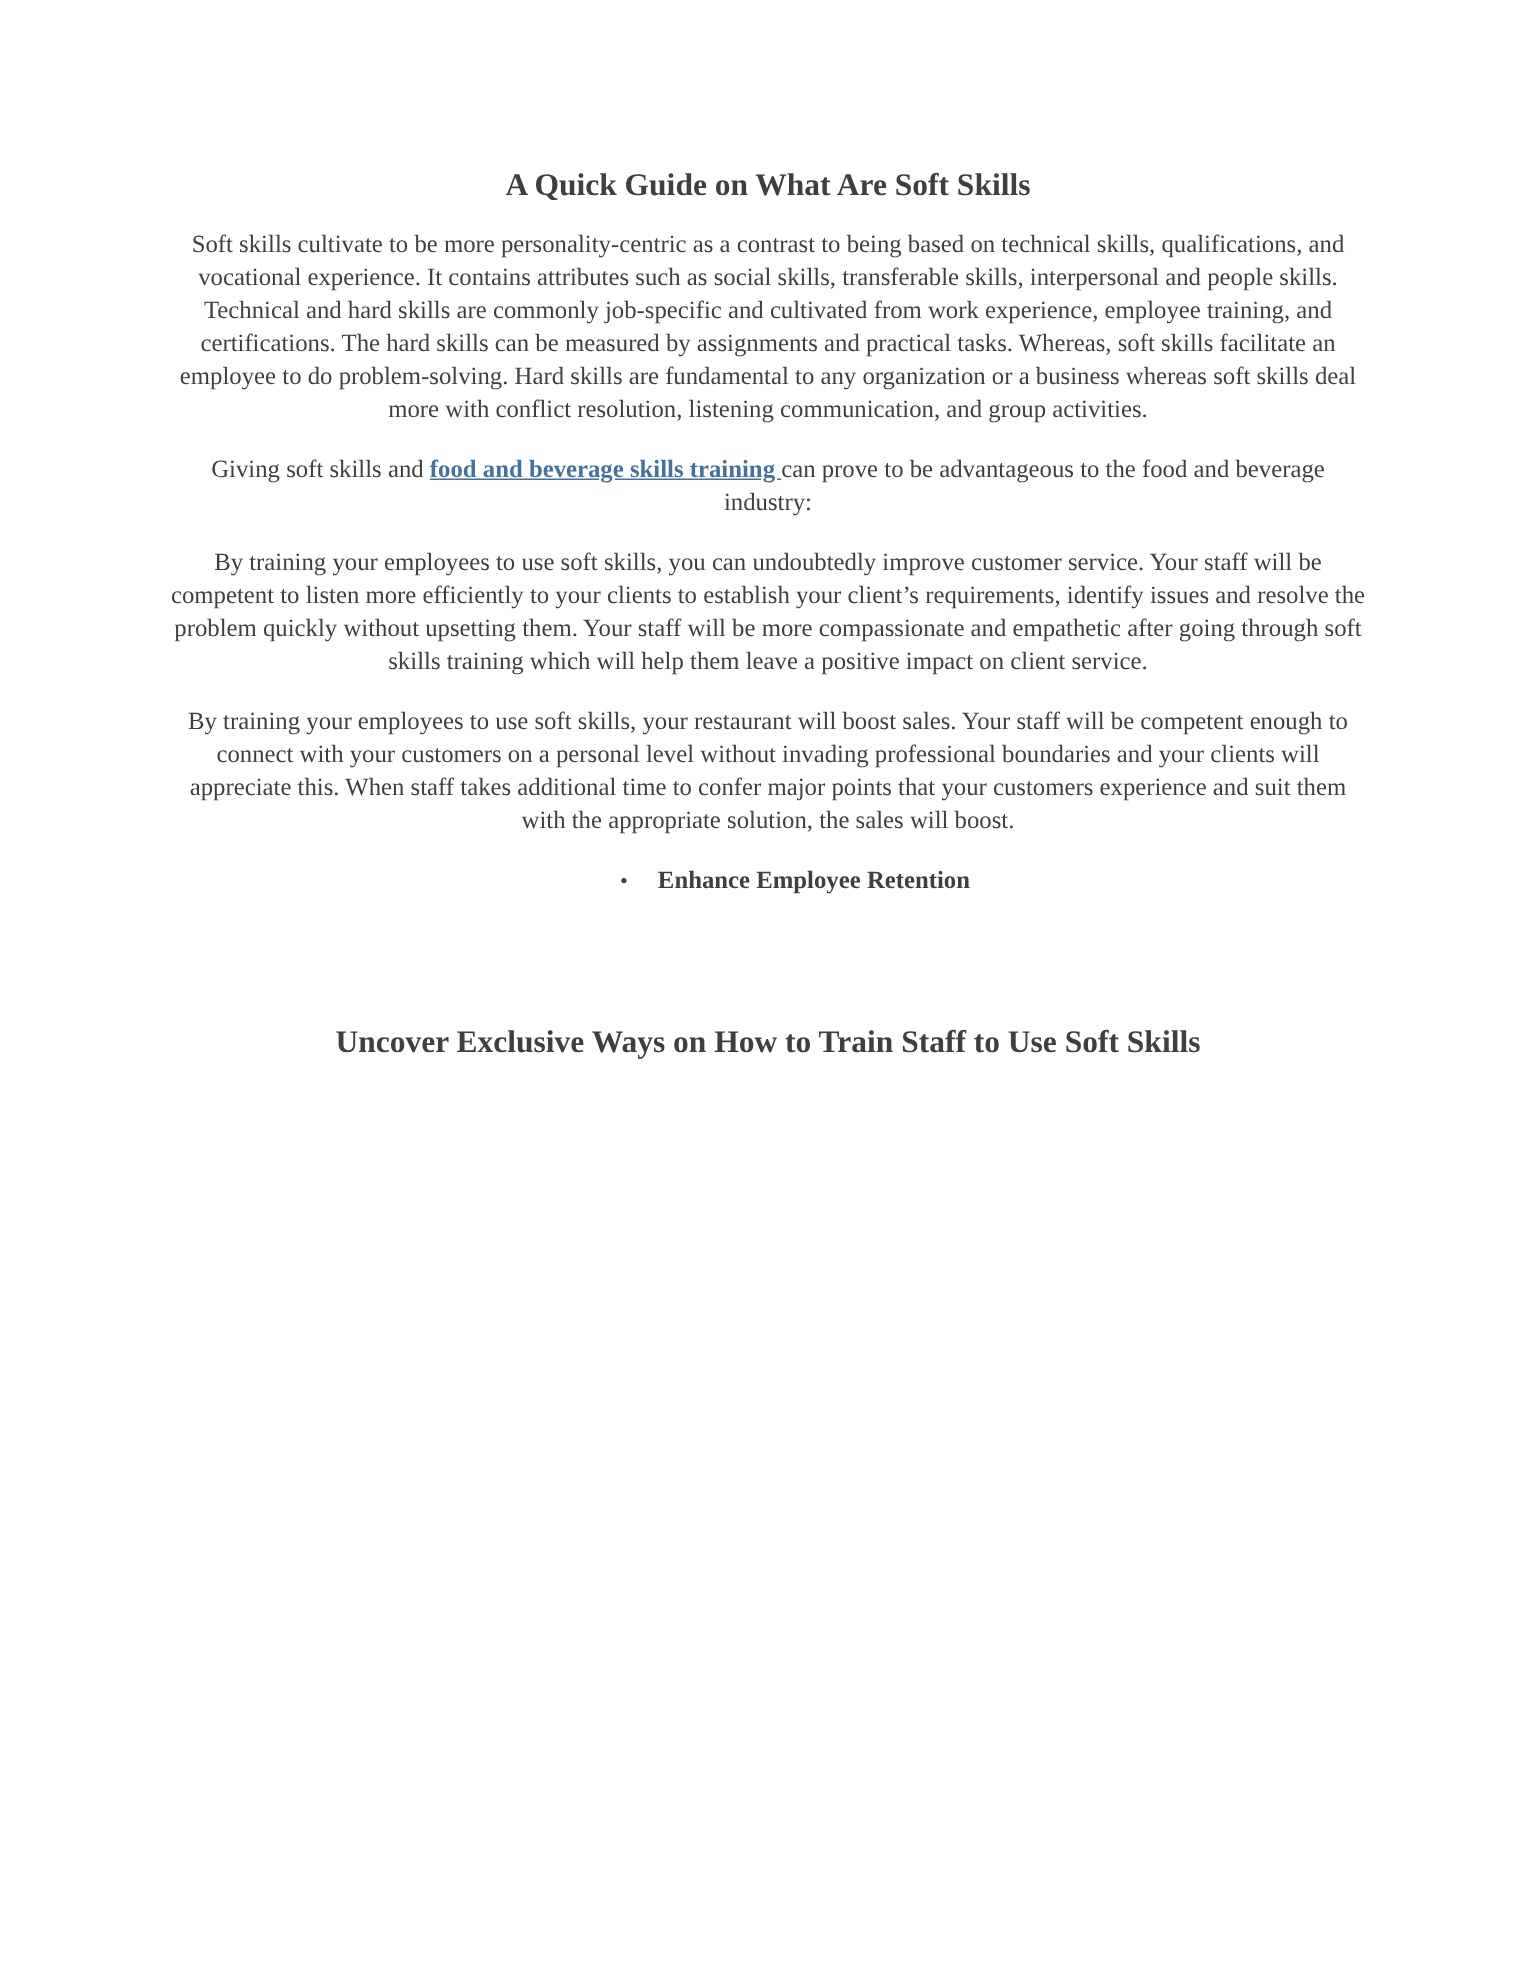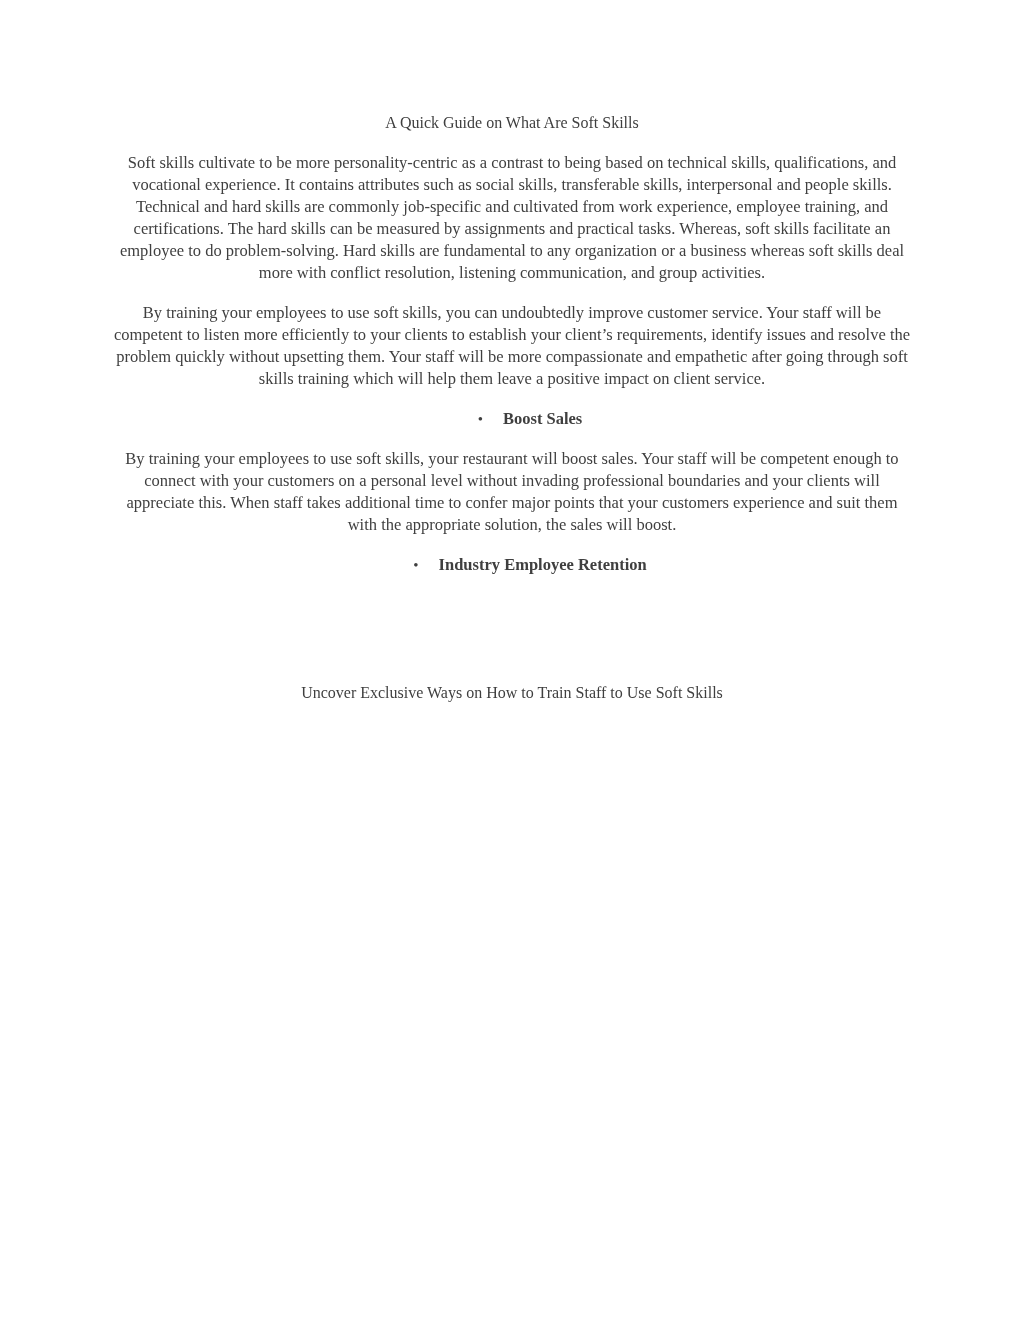--- a/index.html
+++ b/index.html
@@ -18,22 +18,22 @@
   .page{
     width:800px;
     margin:0 auto;
     padding-top:112px;
     font-size:16.5px;
     line-height:22px;
     text-align:center;
   }
   .page > * + *{margin-top:18px;}
   .heading{
-    font-size:16px;
-    font-weight:normal;
+    font-size:21px;
+    font-weight:bold;
     line-height:22px;
     color:var(--text-color);
   }
   .para{
     text-align:center;
   }
   .doc-link{
     color:var(--link-color);
     font-weight:bold;
     text-decoration:underline;
@@ -44,43 +44,41 @@
     left:18px;
     font-weight:bold;
   }
   .bullet-marker{
     display:inline-block;
     margin-right:20px;
     font-weight:normal;
     font-size:15px;
   }
   .footer-heading{
-    margin-top:106px;
+    margin-top:84px;
   }
 </style>
 </head>
 <body>
 
 <div class="page">
 
   <h1 class="heading">A Quick Guide on What Are Soft Skills</h1>
 
   <p class="para">Soft skills cultivate to be more personality-centric as a contrast to being based on technical skills, qualifications, and vocational experience. It contains attributes such as social skills, transferable skills, interpersonal and people skills. Technical and hard skills are commonly job-specific and cultivated from work experience, employee training, and certifications. The hard skills can be measured by assignments and practical tasks. Whereas, soft skills facilitate an employee to do problem-solving. Hard skills are fundamental to any organization or a business whereas soft skills deal more with conflict resolution, listening communication, and group activities.</p>
 
 
+  <p class="para"><span>Giving soft skills and </span><a class="doc-link" href="#">food and beverage skills training&nbsp;</a><span>can prove to be advantageous to the food and beverage industry:</span></p>
 
 
   <p class="para">By training your employees to use soft skills, you can undoubtedly improve customer service. Your staff will be competent to listen more efficiently to your clients to establish your client’s requirements, identify issues and resolve the problem quickly without upsetting them. Your staff will be more compassionate and empathetic after going through soft skills training which will help them leave a positive impact on client service.</p>
 
-  <div class="bullet-line">
-    <span class="bullet-marker">•</span><span class="bullet-label">Boost Sales</span>
-  </div>
 
   <p class="para">By training your employees to use soft skills, your restaurant will boost sales. Your staff will be competent enough to connect with your customers on a personal level without invading professional boundaries and your clients will appreciate this. When staff takes additional time to confer major points that your customers experience and suit them with the appropriate solution, the sales will boost.</p>
 
   <div class="bullet-line">
-    <span class="bullet-marker">•</span><span class="bullet-label">Industry Employee Retention</span>
+    <span class="bullet-marker">•</span><span class="bullet-label">Enhance Employee Retention</span>
   </div>
 
 
   <h2 class="heading footer-heading">Uncover Exclusive Ways on How to Train Staff to Use Soft Skills</h2>
 
 </div>
 
 </body></html>

